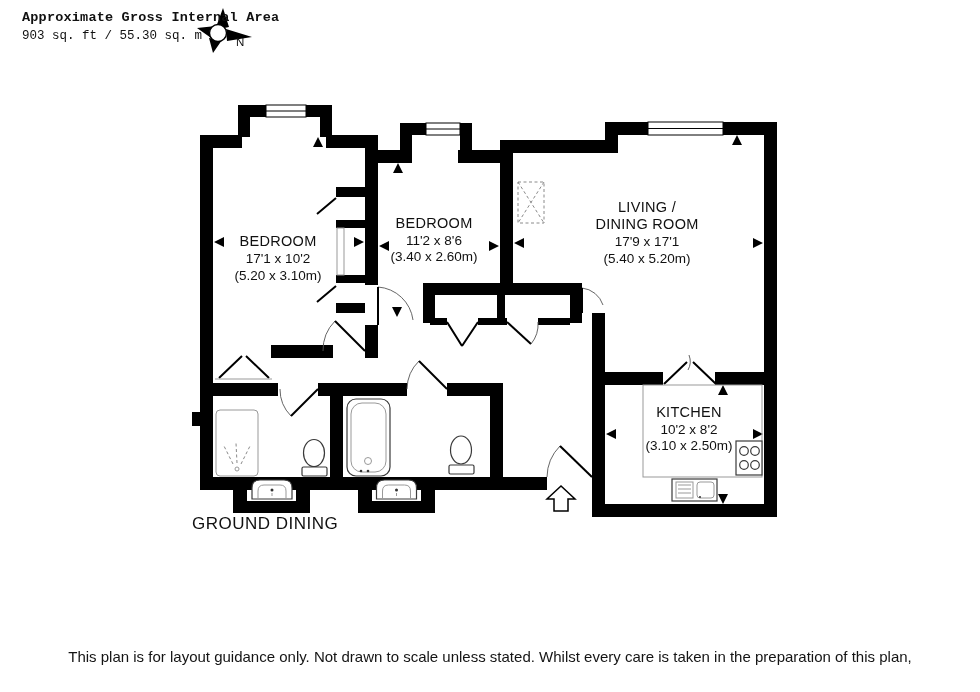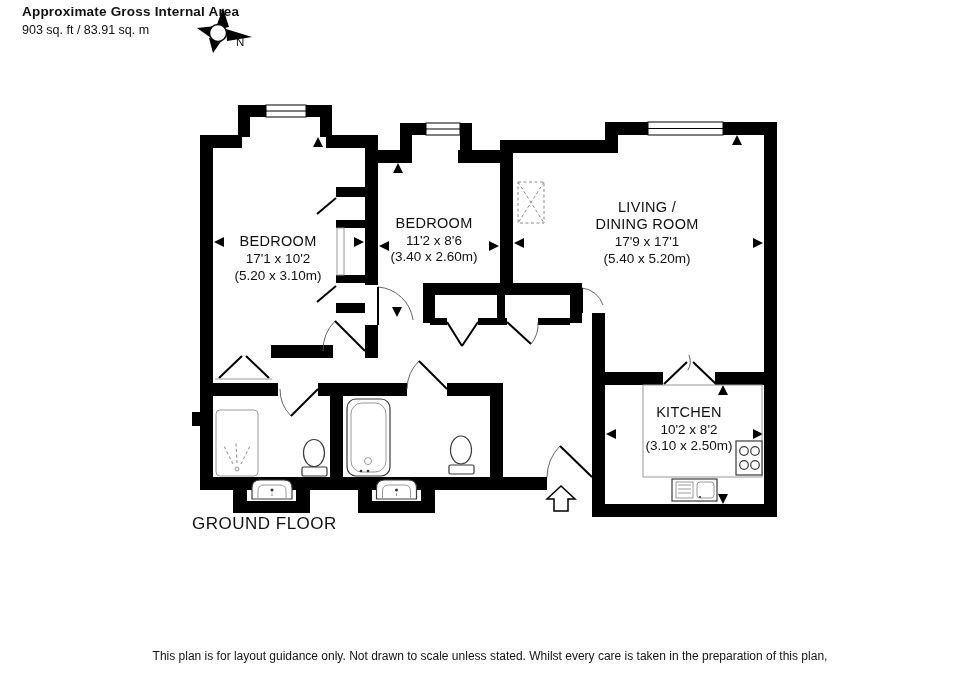--- a/index.html
+++ b/index.html
@@ -1,45 +1,45 @@
 <!DOCTYPE html>
 <html><head>
 <meta charset="utf-8">
 <style>
   html,body{margin:0;padding:0;background:#ffffff;}
   .stage{
     position:relative;width:980px;height:692px;background:#ffffff;
     font-family:"Liberation Sans", sans-serif;color:#111;overflow:hidden;
   }
-  .hdr{position:absolute;left:22px;top:4px;line-height:1.25;}
+  .hdr{position:absolute;left:22px;top:10px;line-height:1.25;font-family:Liberation Mono, monospace;}
   .hdr .t{font-size:13.5px;font-weight:bold;letter-spacing:.2px;}
   .hdr .a{font-size:12.5px;margin-top:2px;}
   .floorlbl{position:absolute;left:192px;top:514px;font-size:17px;letter-spacing:.5px;}
-  .foot{position:absolute;left:0;right:0;top:649px;text-align:center;font-size:12px;line-height:15px;color:#141414;}
+  .foot{position:absolute;left:0;right:0;top:649px;text-align:center;font-size:15px;line-height:15px;color:#141414;}
   svg text{font-family:"Liberation Sans", sans-serif;fill:#111;}
   svg .rname{font-size:14.5px;letter-spacing:.3px;}
   svg .rdim{font-size:13.5px;}
   .wall{fill:#000;}
   .fix{stroke:#3a3a3a;stroke-width:1.2;fill:#fff;}
   .lite{stroke:#999;stroke-width:1;fill:none;}
   .arc{stroke:#555;stroke-width:.9;fill:none;}
   .leaf{stroke:#000;stroke-width:2;fill:none;}
   .dash{stroke:#8a8a8a;stroke-width:1;fill:none;stroke-dasharray:3 2.5;}
 </style>
 </head>
 <body>
 
 <div class="stage">
 
   <div class="hdr">
     <div class="t">Approximate Gross Internal Area</div>
-    <div class="a">903 sq. ft / 83.91 sq. m</div>
+    <div class="a">903 sq. ft / 55.30 sq. m</div>
   </div>
 
-  <div class="floorlbl">GROUND FLOOR</div>
+  <div class="floorlbl">GROUND DINING</div>
 
   <div class="foot">
     <div>This plan is for layout guidance only.  Not drawn to scale unless stated. Whilst every care is taken in the preparation of this plan,</div>
   </div>
 
   <svg width="980" height="692" viewBox="0 0 980 692">
 
     <g>
       <path class="wall" d="M223 8 L215 30 L229 27 Z M197 28 L216 26 L214 40 Z M213 53 L209 38 L222 40 Z M252 37 L226 29 L227 41 Z"></path>
       <circle cx="218" cy="33" r="8.5" fill="#fff" stroke="#000" stroke-width="1.4"></circle>

